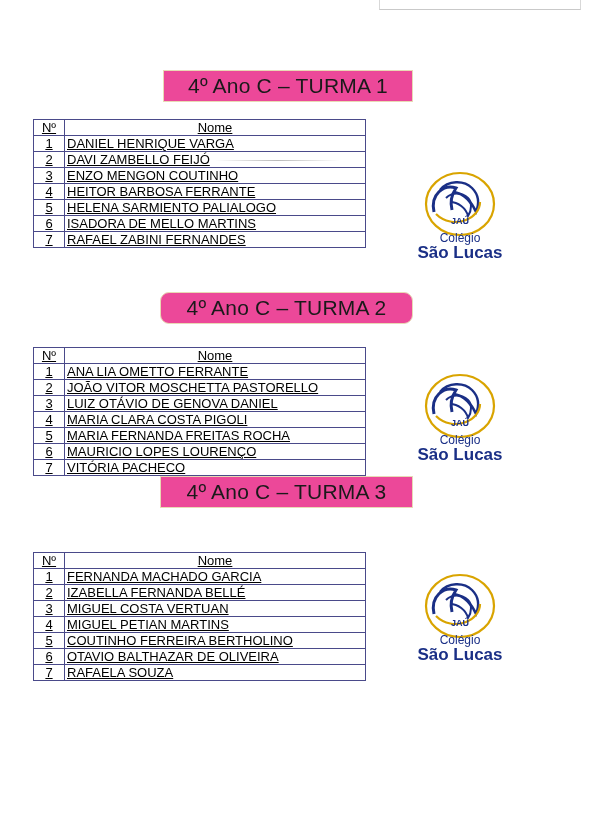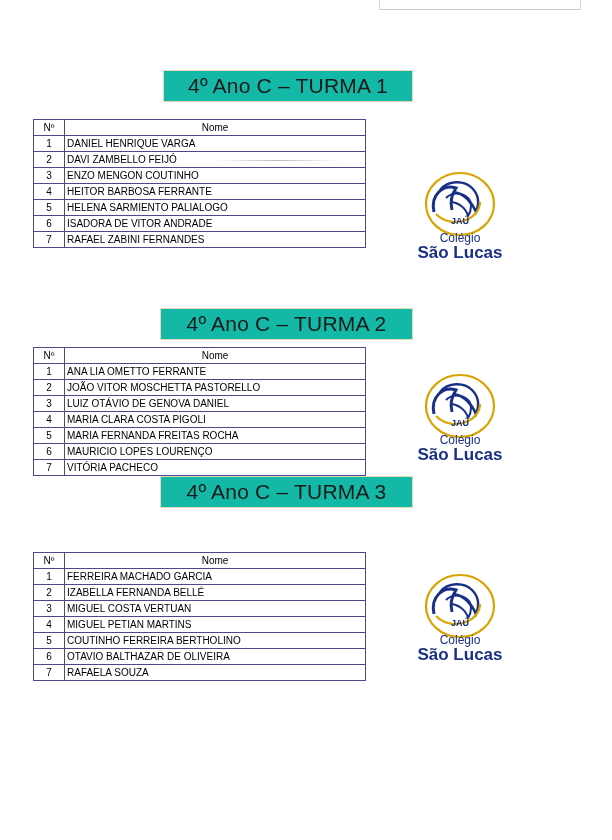--- a/index.html
+++ b/index.html
@@ -30,36 +30,37 @@
     border-right: 1px solid #d8d8d8;
     background: #ffffff;
   }
   .section {
     position: absolute;
     left: 0;
     width: 612px;
   }
   .title-band {
     position: absolute;
-    background: #14b8a6;
+    background: #ec4899;
     border: 1px solid #e8d9b5;
     text-align: center;
     color: #1a1a1a;
     font-size: 21px;
     letter-spacing: 0.2px;
     line-height: 30px;
     height: 30px;
     white-space: nowrap;
   }
   table.roster {
     position: absolute;
     border-collapse: collapse;
-    font-size: 10px;
+    font-size: 13px;
     color: #000;
     background: #fff;
+    text-decoration: underline;
   }
   table.roster th, table.roster td {
     border: 1px solid #4a4a8a;
     height: 15px;
     padding: 0 2px;
     font-weight: normal;
   }
   table.roster th.num, table.roster td.num {
     width: 26px;
     text-align: center;
@@ -119,21 +120,21 @@
         <tr>
           <td class="num">4</td>
           <td class="nome">HEITOR BARBOSA FERRANTE</td>
         </tr>
         <tr>
           <td class="num">5</td>
           <td class="nome">HELENA SARMIENTO PALIALOGO</td>
         </tr>
         <tr>
           <td class="num">6</td>
-          <td class="nome">ISADORA DE VITOR ANDRADE</td>
+          <td class="nome">ISADORA DE MELLO MARTINS</td>
         </tr>
         <tr>
           <td class="num">7</td>
           <td class="nome">RAFAEL ZABINI FERNANDES</td>
         </tr>
       </tbody>
     </table>
 
     <div class="smudge" style="left:215px; top:160px; width:125px;"></div>
 
@@ -145,21 +146,21 @@
         <path d="M46 30 C52 24 62 24 68 30 C72 34 72 42 68 48 C66 40 58 34 50 34" fill="none" stroke="#1a2f86" stroke-width="2"></path>
         <path d="M36 46 C44 54 56 56 66 52 C74 49 80 42 80 34" fill="none" stroke="#d9a400" stroke-width="2.2"></path>
         <text x="60" y="56" font-family="'Liberation Sans', sans-serif" font-size="9" font-weight="bold" fill="#1a2f86" text-anchor="middle">JAÚ</text>
         <text x="60" y="74" font-family="'Liberation Sans', sans-serif" font-size="12" fill="#1a2f86" text-anchor="middle">Colégio</text>
         <text x="60" y="90" font-family="'Liberation Sans', sans-serif" font-size="17" font-weight="bold" fill="#1a2f86" text-anchor="middle">São Lucas</text>
       </svg>
     </div>
   </div>
 
   <div class="section">
-    <div class="title-band" style="left:160px; top:308px; width:251px;">4º Ano C – TURMA 2</div>
+    <div class="title-band" style="left:160px; top:292px; width:251px;border-radius:9px;">4º Ano C – TURMA 2</div>
 
     <table class="roster" style="left:33px; top:347px;">
       <thead>
         <tr>
           <th class="num">Nº</th>
           <th class="nome">Nome</th>
         </tr>
       </thead>
       <tbody>
         <tr>
@@ -213,21 +214,21 @@
     <table class="roster" style="left:33px; top:552px;">
       <thead>
         <tr>
           <th class="num">Nº</th>
           <th class="nome">Nome</th>
         </tr>
       </thead>
       <tbody>
         <tr>
           <td class="num">1</td>
-          <td class="nome">FERREIRA MACHADO GARCIA</td>
+          <td class="nome">FERNANDA MACHADO GARCIA</td>
         </tr>
         <tr>
           <td class="num">2</td>
           <td class="nome">IZABELLA FERNANDA BELLÉ</td>
         </tr>
         <tr>
           <td class="num">3</td>
           <td class="nome">MIGUEL COSTA VERTUAN</td>
         </tr>
         <tr>

